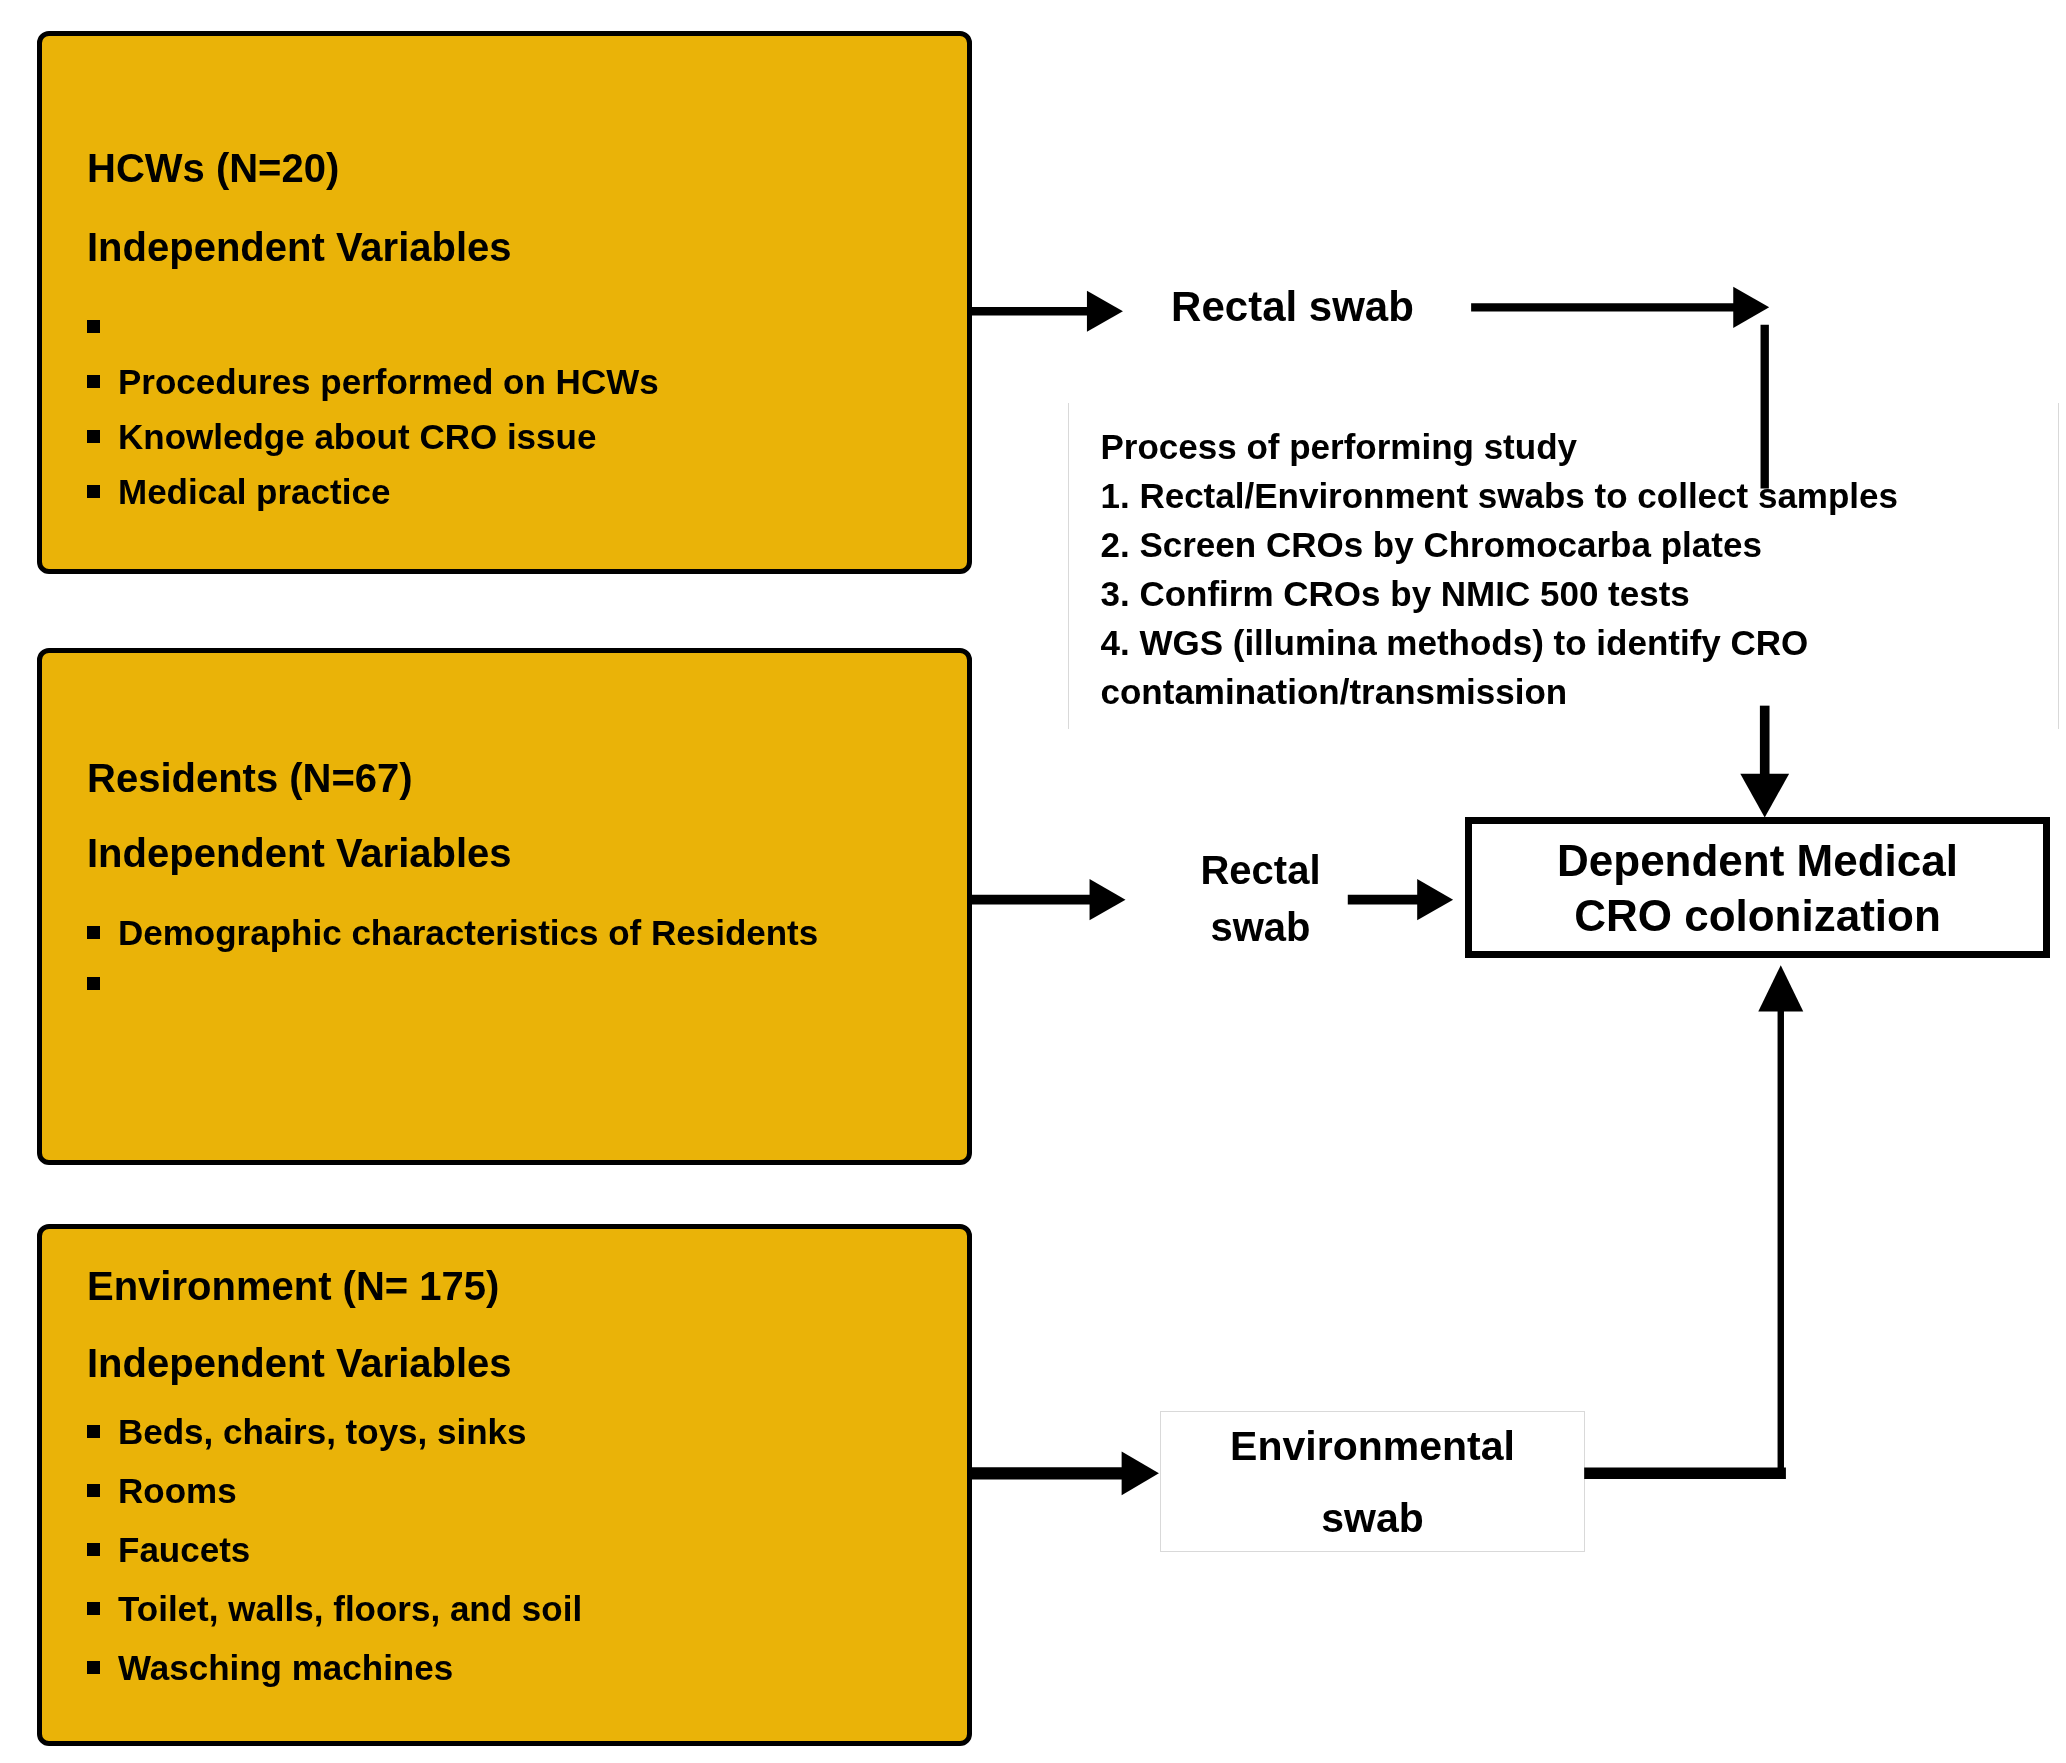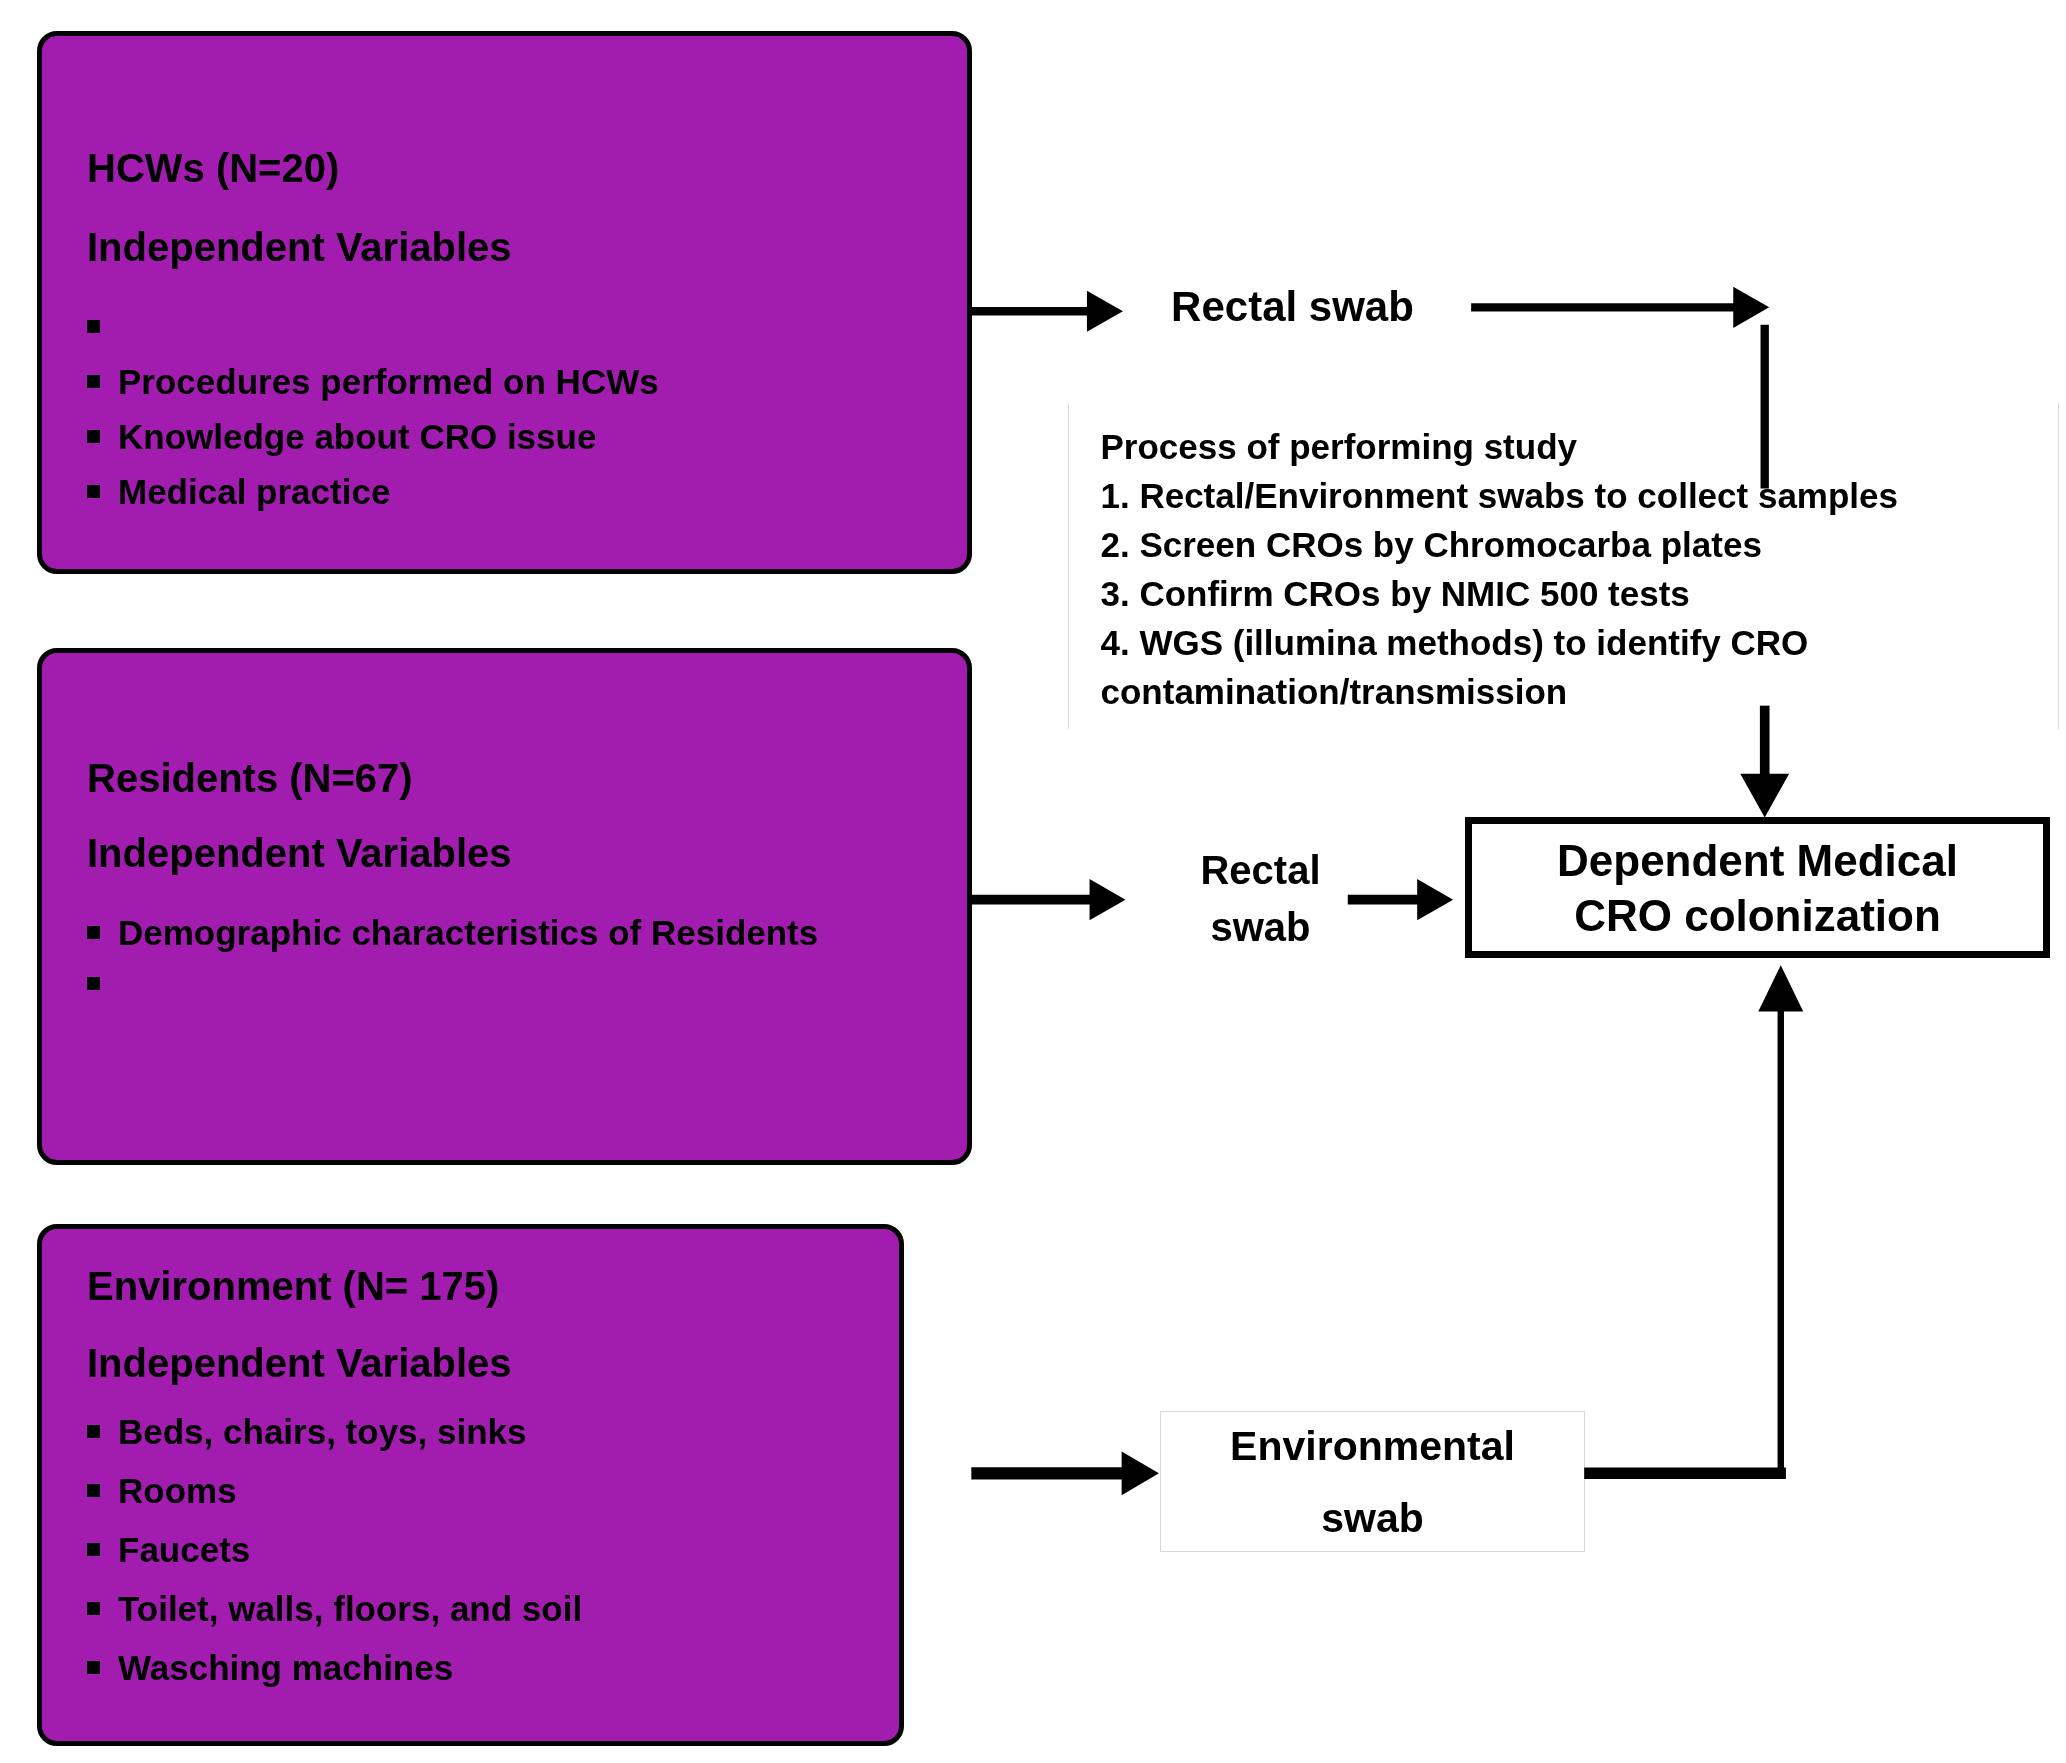--- a/index.html
+++ b/index.html
@@ -4,21 +4,21 @@
 <style>
   html,body{margin:0;padding:0;background:#ffffff;}
   *{box-sizing:border-box;}
   .stage{
     position:relative;width:2066px;height:1764px;background:#ffffff;
     font-family:"Liberation Sans","DejaVu Sans",sans-serif;
     font-weight:bold;color:#000;overflow:hidden;
   }
   
   .rbox{
-    position:absolute;background:#a21caf;border:5.8px solid #000;border-radius:20px;
+    position:absolute;background:#eab308;border:5.8px solid #000;border-radius:12px;
   }
   .bx-title,.bx-sub{
     position:absolute;left:45px;margin:0;font-size:40px;line-height:41px;font-weight:bold;white-space:nowrap;
   }
   .bx-list{
     position:absolute;left:45px;margin:0;padding:0;list-style:none;width:790px;
     font-size:35px;
   }
   .bx-list .it{display:flex;align-items:flex-start;}
   .bx-list .sq{flex:0 0 auto;width:13px;height:13px;background:#000;margin:19px 18px 0 0;}
@@ -90,21 +90,21 @@
       <li class="it">
           <span class="sq"></span>
           <span class="it-t">Demographic characteristics of Residents</span>
         </li>
       <li class="it">
           <span class="sq"></span>
         </li>
     </ul>
   </section>
 
-  <section class="rbox" style="left:37px;top:1224px;width:867px;height:522px;">
+  <section class="rbox" style="left:37px;top:1224px;width:935px;height:522px;">
     <h2 class="bx-title" style="top:37px;">Environment (N= 175)</h2>
     <h3 class="bx-sub" style="top:114px;">Independent Variables</h3>
     <ul class="bx-list sp86" style="top:177px;">
       <li class="it">
           <span class="sq"></span>
           <span class="it-t">Beds, chairs, toys, sinks</span>
         </li>
       <li class="it">
           <span class="sq"></span>
           <span class="it-t">Rooms</span>

